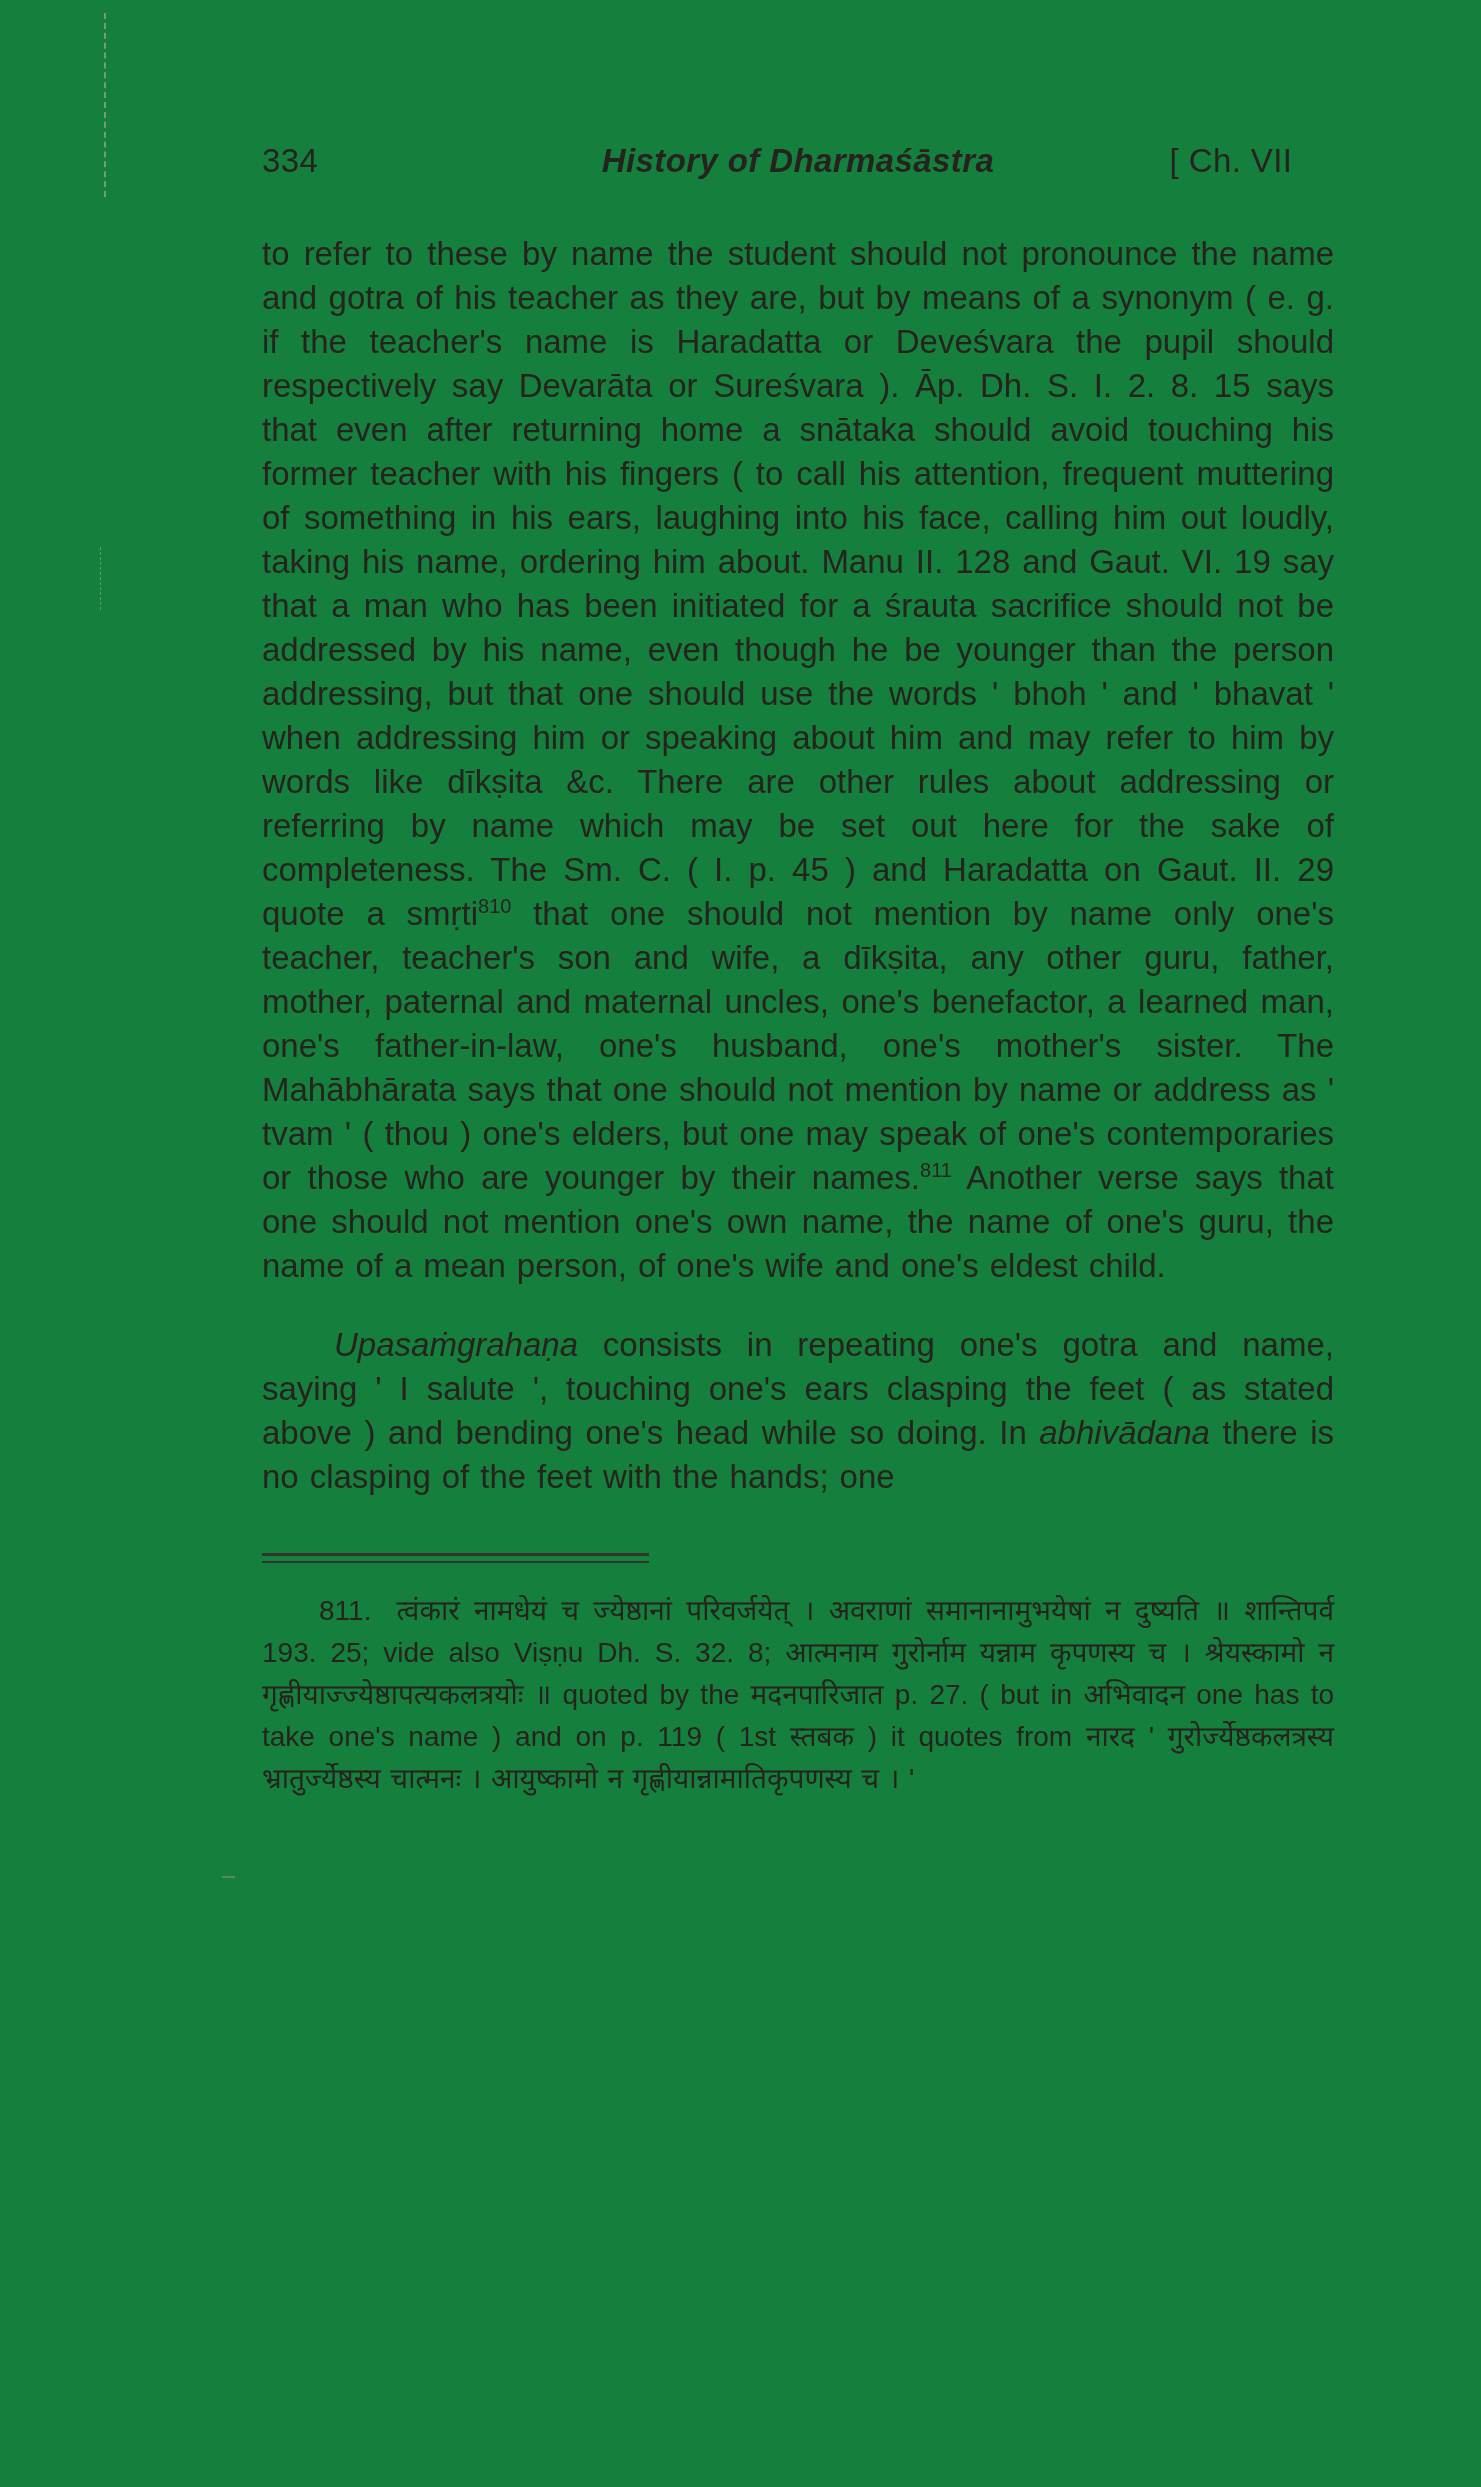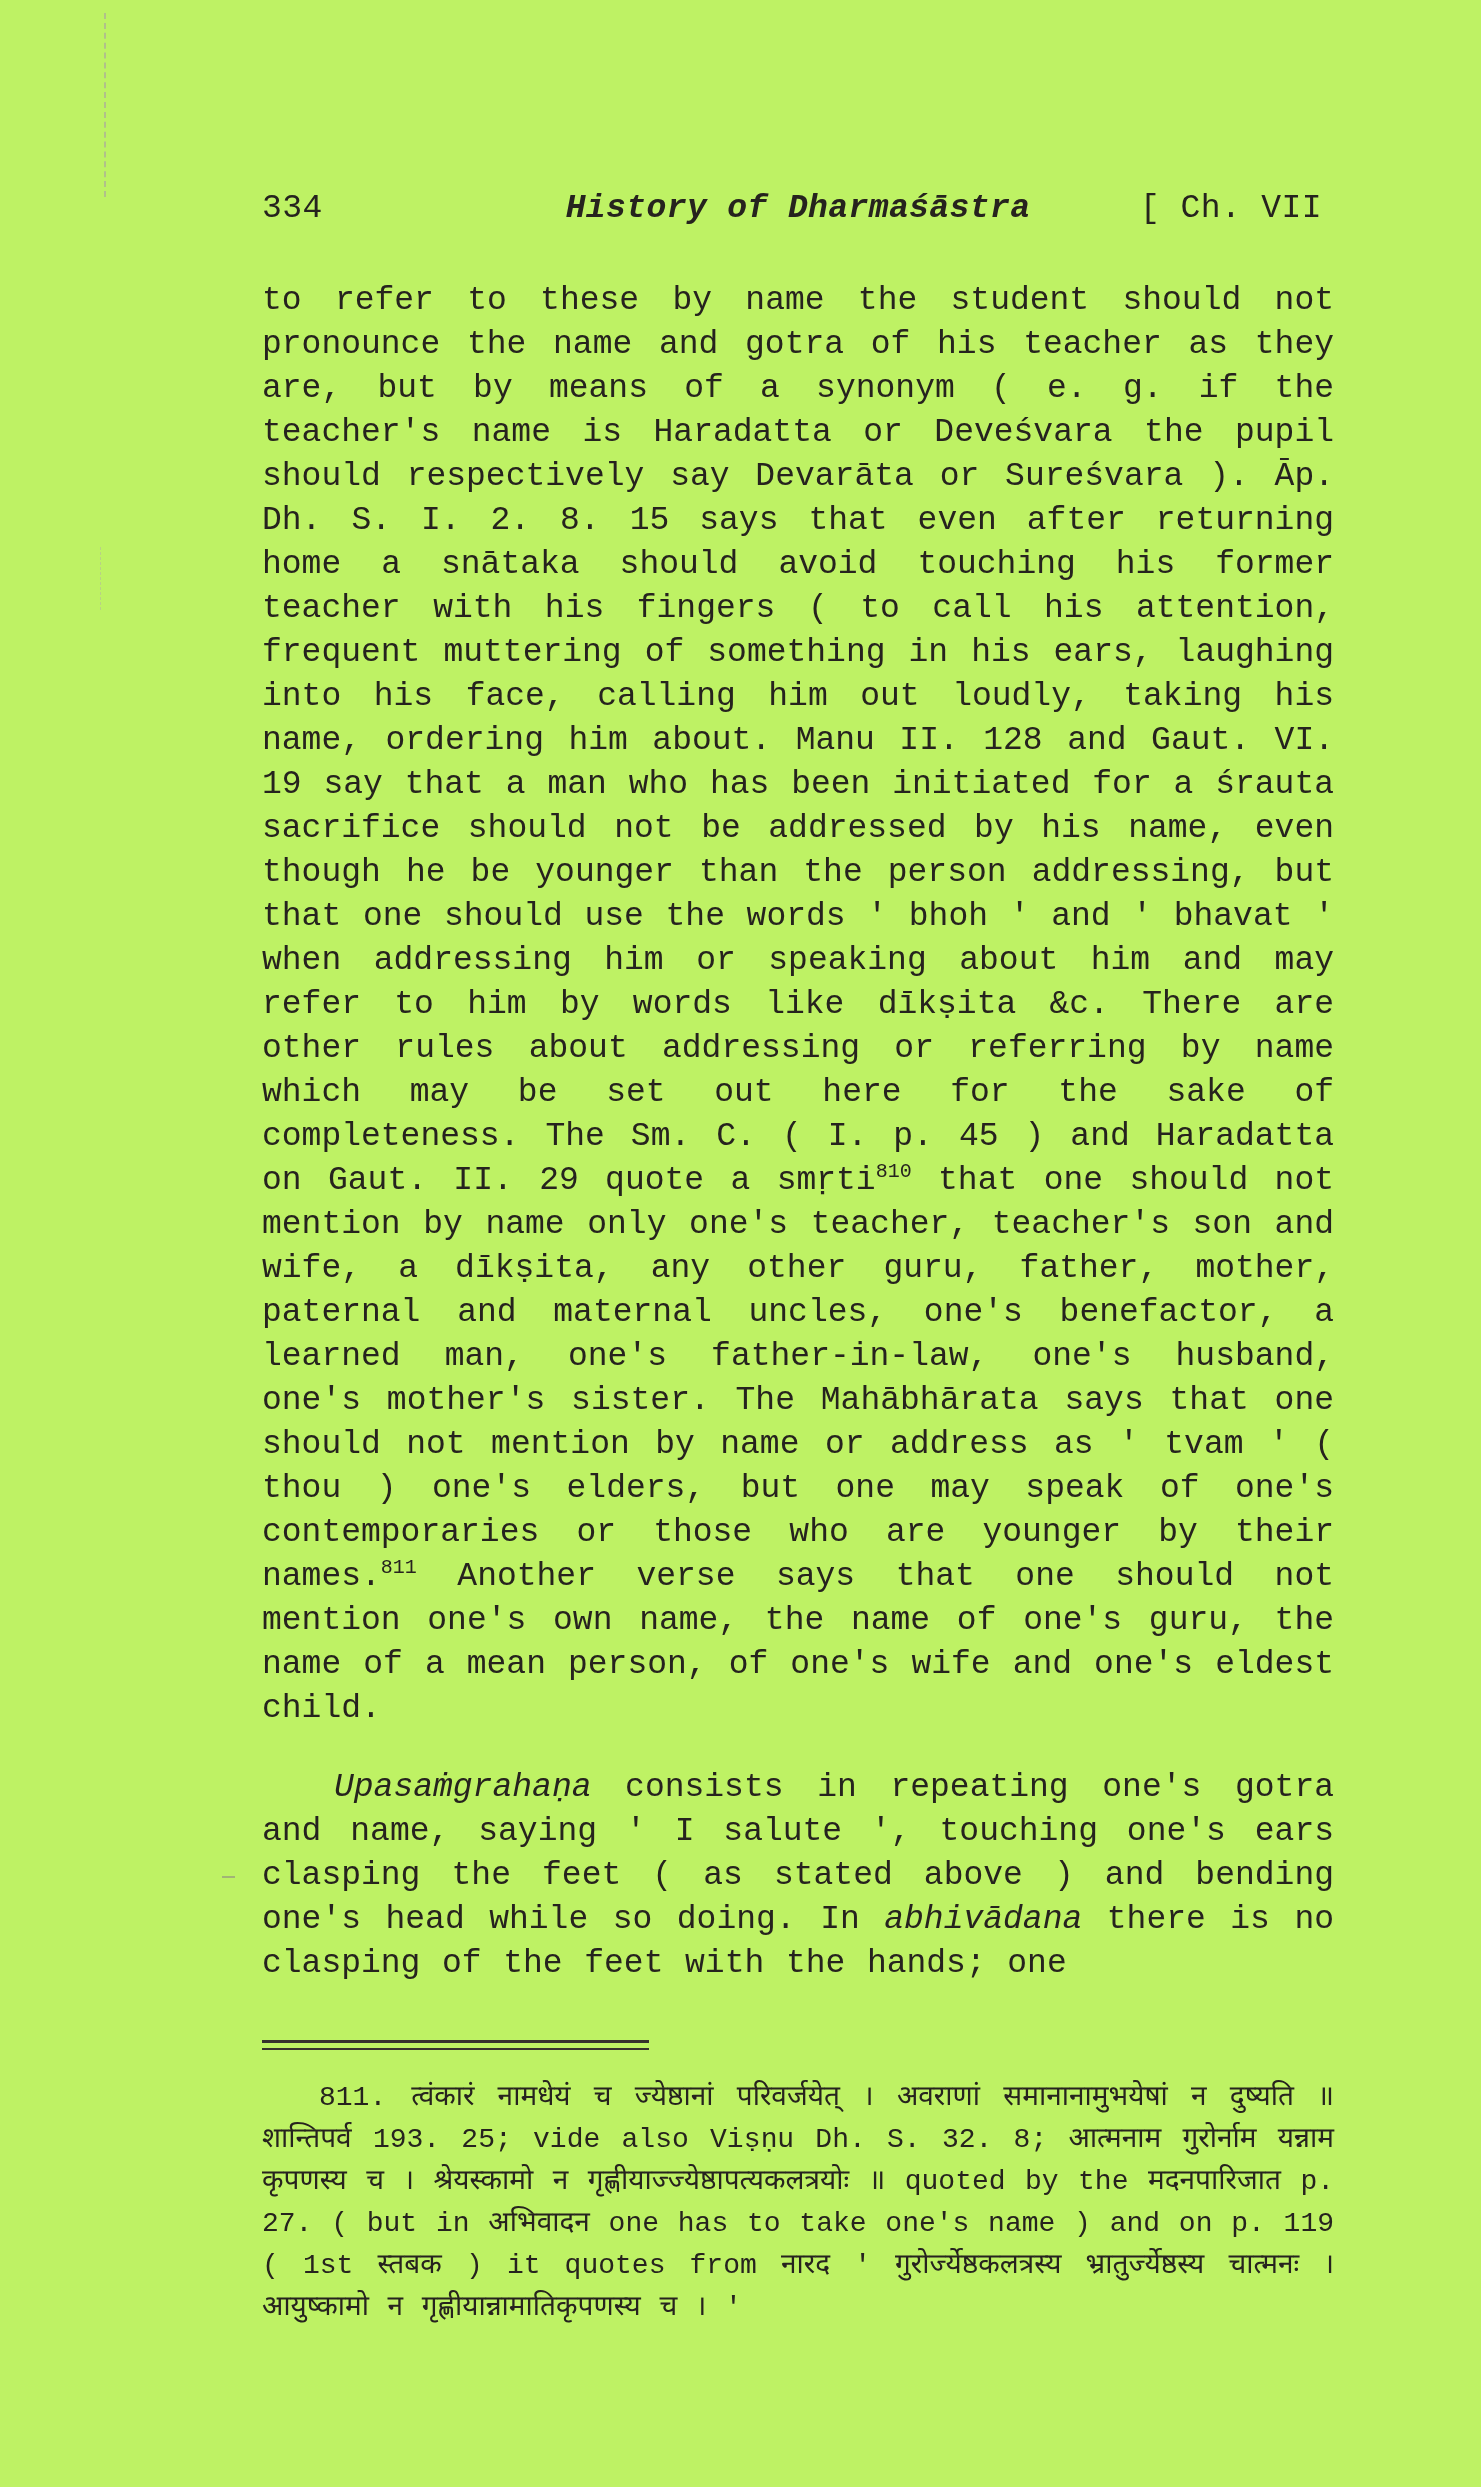--- a/index.html
+++ b/index.html
@@ -4,23 +4,23 @@
 <style>
   * { margin: 0; padding: 0; box-sizing: border-box; }
   html, body {
     width: 1482px;
     background: #e8e5de;
   }
   .page {
     position: relative;
     width: 1482px;
     height: 2487px;
-    background: #bef264;
+    background: #15803d;
     color: #26231e;
-    font-family: Liberation Mono, monospace;
+    font-family: Liberation Sans, sans-serif;
     overflow: hidden;
   }
   
   .artifact-dashes-top {
     position: absolute;
     left: 104px; top: 12.5px;
     height: 184px;
     border-left: 2.7px dashed #aba89f;
     opacity: .65;
   }
@@ -51,21 +51,20 @@
     align-items: baseline;
     font-size: 33px;
     letter-spacing: 0.4px;
   }
   .page-header .page-number { width: 206px; text-align: left; }
   .page-header .book-title {
     flex: 1;
     text-align: center;
     font-style: italic;
     font-weight: bold;
-    margin-top: 48px;
   }
   .page-header .chapter-label { width: 206px; text-align: center; }
 
   .body-text { margin-top: 52px; }
   .para {
     font-size: 33px;
     line-height: 44px;
     text-align: justify;
     word-spacing: 1.8px;
   }

